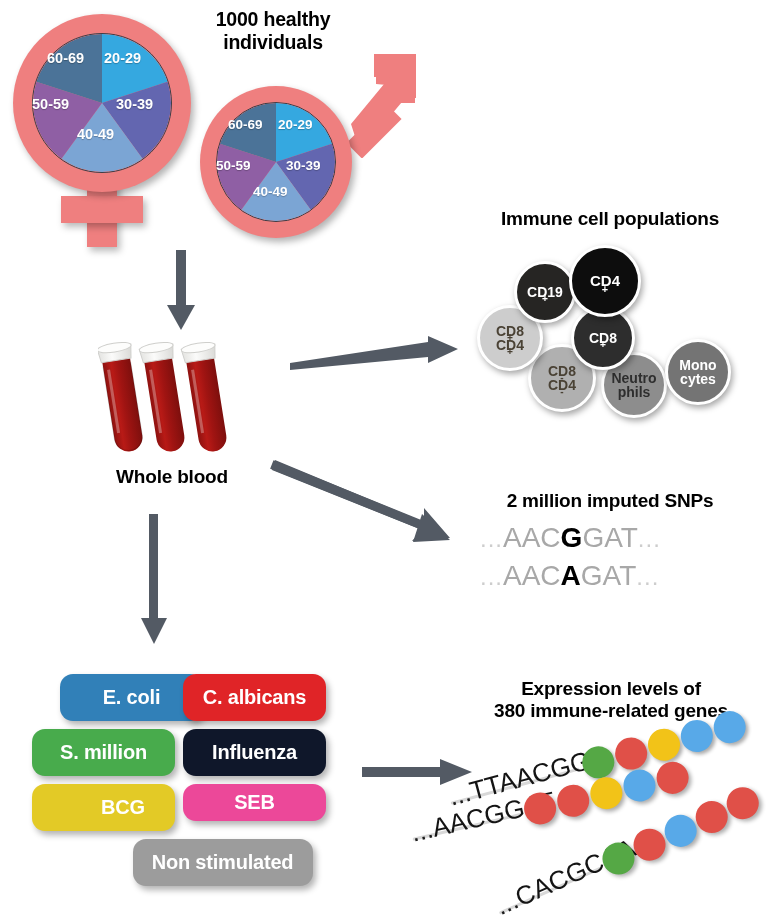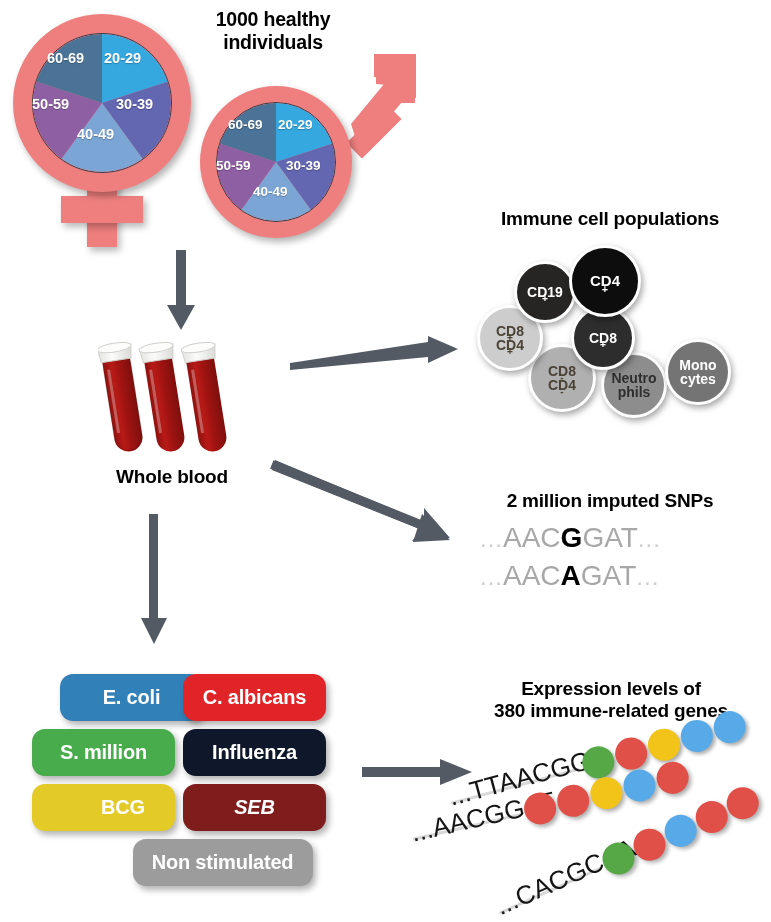--- a/index.html
+++ b/index.html
@@ -277,21 +277,21 @@
       </div>
       <div class="pill" style="left: 0px; top: 55px; width: 143px; height: 47px; background: rgb(72, 171, 76); font-size: 20px;">
         <span>S. million</span>
       </div>
       <div class="pill" style="left: 151px; top: 55px; width: 143px; height: 47px; background: #0f172a; font-size: 20px;">
         <span>Influenza</span>
       </div>
       <div class="pill" style="left: 0px; top: 110px; width: 143px; height: 47px; background: rgb(227, 202, 38); font-size: 20px; padding-left: 39px;">
         <span>BCG</span>
       </div>
-      <div class="pill" style="left: 151px; top: 110px; width: 143px; height: 47px; background: #7f1d1d; font-size: 20px; font-style: italic;">
+      <div class="pill" style="left: 151px; top: 110px; width: 143px; height: 37px; background: #ec4899; font-size: 20px;">
         <span>SEB</span>
       </div>
       <div class="pill" style="left: 100.5px; top: 165px; width: 180px; height: 47px; background: rgb(156, 156, 156); font-size: 20px;">
         <span>Non stimulated</span>
       </div>
     </div>
 
   <svg class="arrow-svg" style="left:362px; top:758px; width:112px; height:30px;" viewBox="0 0 112 30">
     <path d="M0 9 L78 9 L78 1 L110 14 L78 27 L78 19 L0 19 Z" fill="#535a64"></path>
   </svg>

